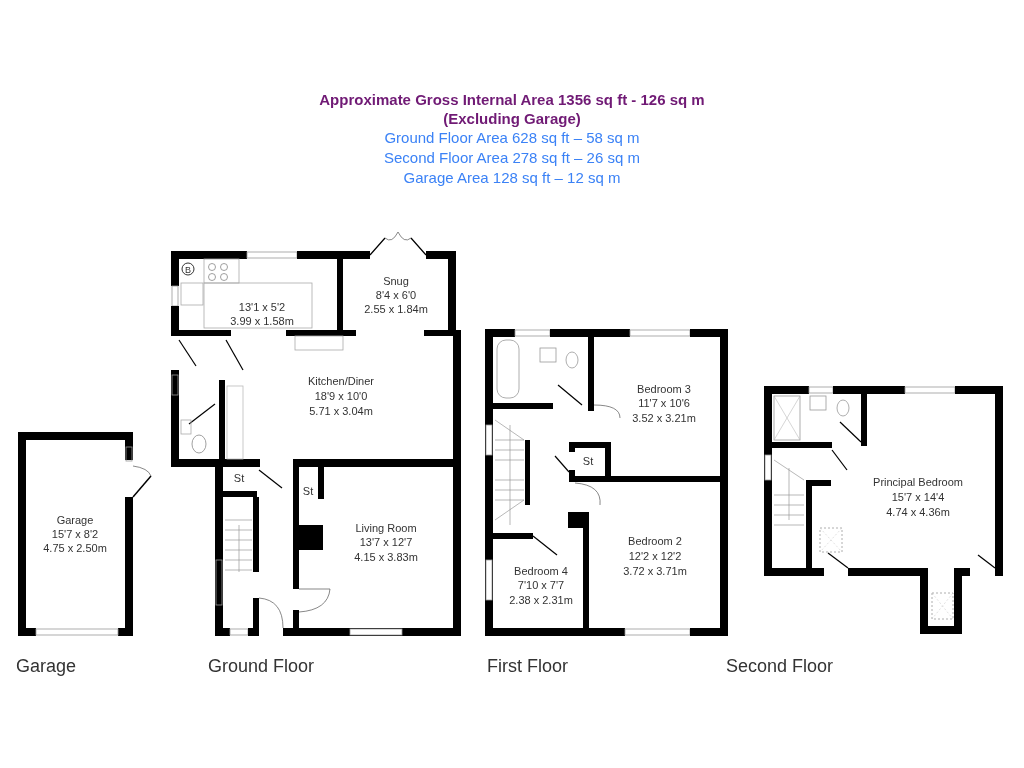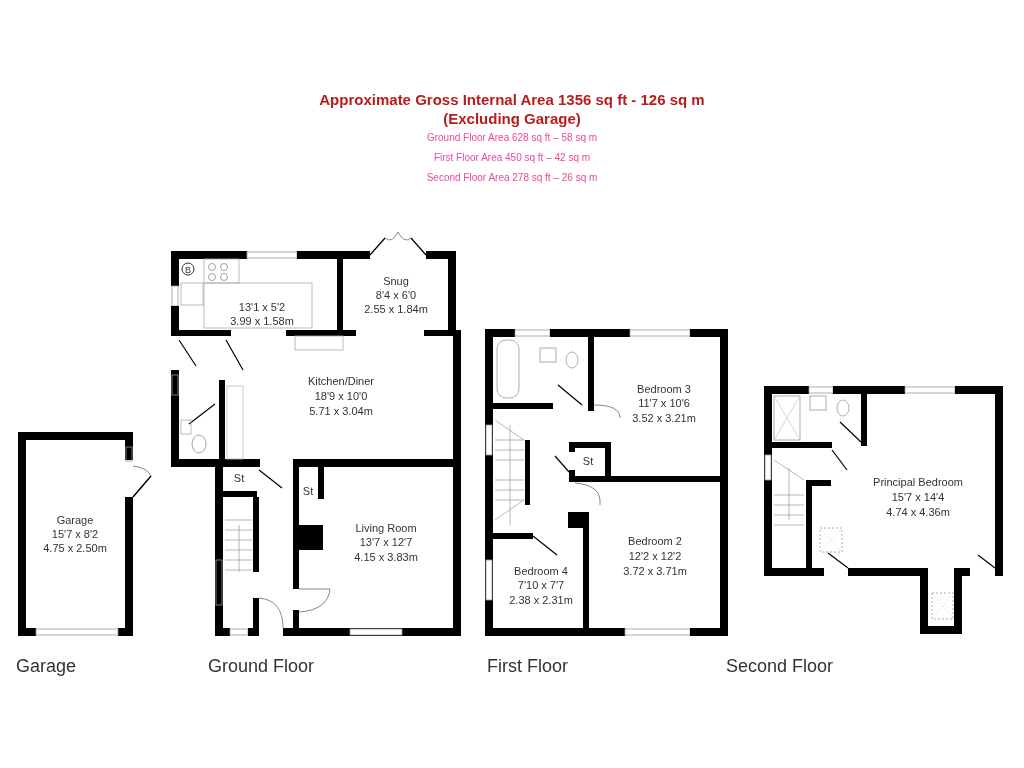--- a/index.html
+++ b/index.html
@@ -1,32 +1,32 @@
 <!DOCTYPE html>
 <html><head>
 <meta charset="utf-8">
 <style>
   html, body { margin:0; padding:0; background:#ffffff; }
   body { width:1024px; height:768px; position:relative; overflow:hidden; font-family:"Liberation Sans", sans-serif; color:#222; }
   .header { position:absolute; left:0; top:90px; width:1024px; text-align:center; }
-  .header .title { font-weight:bold; font-size:15px; line-height:19px; color:#b91c1c; }
-  .header .line { font-size:10px; line-height:20px; color:#ec4899; }
+  .header .title { font-weight:bold; font-size:15px; line-height:19px; color:#701a75; }
+  .header .line { font-size:15px; line-height:20px; color:#3b82f6; }
   svg#plan { position:absolute; left:0; top:0; }
   .room-label { font-family:"Liberation Sans", sans-serif; font-size:11px; fill:#333; text-anchor:middle; }
   .floor-label { position:absolute; top:656px; font-size:18px; color:#333; }
 </style>
 </head>
 <body>
 
 <div class="header">
   <div class="title">Approximate Gross Internal Area 1356 sq ft - 126 sq m</div>
   <div class="title">(Excluding Garage)</div>
   <div class="line">Ground Floor Area 628 sq ft – 58 sq m</div>
-  <div class="line">First Floor Area 450 sq ft – 42 sq m</div>
   <div class="line">Second Floor Area 278 sq ft – 26 sq m</div>
+  <div class="line">Garage Area 128 sq ft – 12 sq m</div>
 </div>
 
 <svg id="plan" width="1024" height="768" viewBox="0 0 1024 768">
 
   <g fill="#000">
     <rect x="18" y="432" width="8" height="204"></rect>
     <rect x="18" y="432" width="115" height="8"></rect>
     <rect x="125" y="432" width="8" height="28"></rect>
     <rect x="125" y="497" width="8" height="139"></rect>
     <rect x="18" y="628" width="18" height="8"></rect>

